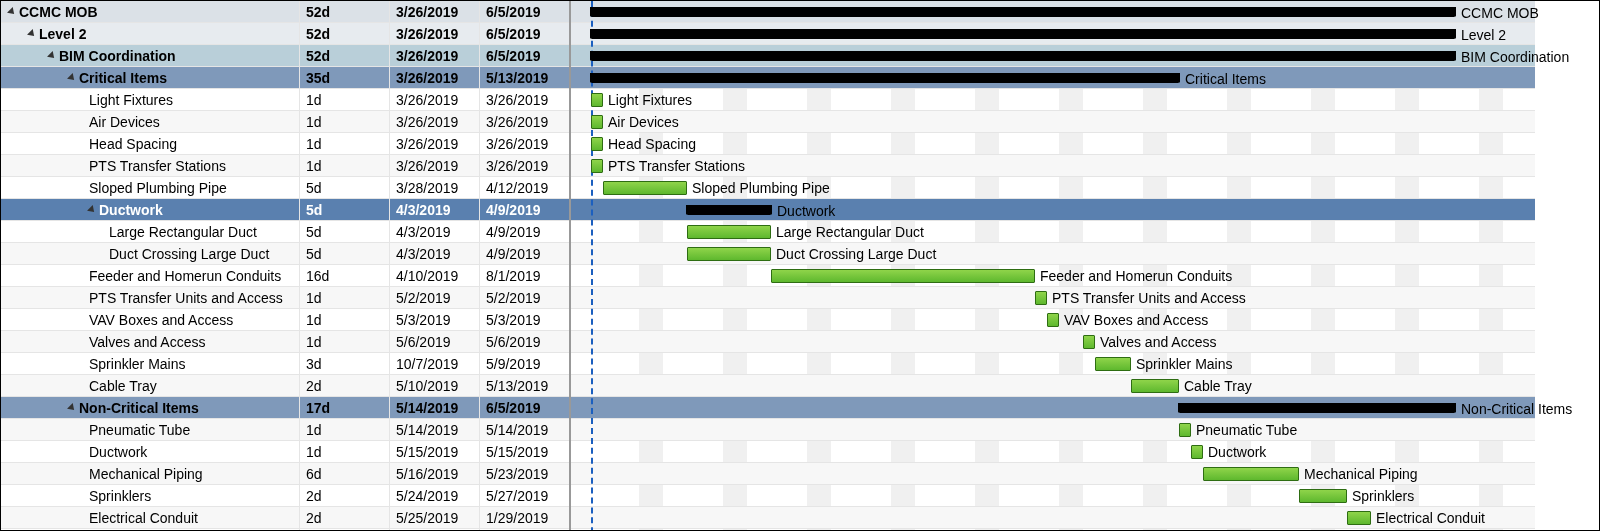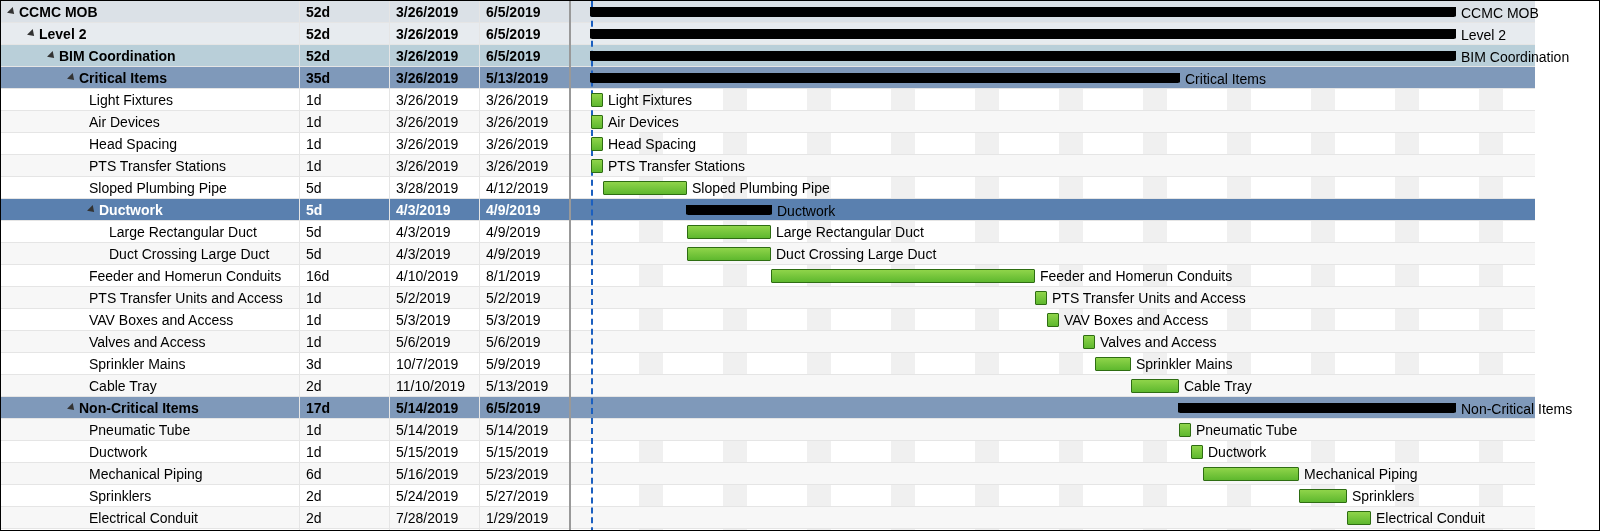--- a/index.html
+++ b/index.html
@@ -185,21 +185,21 @@
         </div>
         <div class="c-dur">3d</div>
         <div class="c-start">10/7/2019</div>
         <div class="c-end">5/9/2019</div>
       </div>
       <div class="row lvl-task">
         <div class="c-name" style="padding-left: 88px;">
           <span>Cable Tray</span>
         </div>
         <div class="c-dur">2d</div>
-        <div class="c-start">11/10/2019</div>
+        <div class="c-start">5/10/2019</div>
         <div class="c-end">5/13/2019</div>
       </div>
       <div class="row lvl-3">
         <div class="c-name" style="padding-left: 68px;">
           <span class="expander"></span>
           <span>Non-Critical Items</span>
         </div>
         <div class="c-dur">17d</div>
         <div class="c-start">5/14/2019</div>
         <div class="c-end">6/5/2019</div>
@@ -234,21 +234,21 @@
         </div>
         <div class="c-dur">2d</div>
         <div class="c-start">5/24/2019</div>
         <div class="c-end">5/27/2019</div>
       </div>
       <div class="row lvl-task">
         <div class="c-name" style="padding-left: 88px;">
           <span>Electrical Conduit</span>
         </div>
         <div class="c-dur">2d</div>
-        <div class="c-start">7/28/2019</div>
+        <div class="c-start">5/25/2019</div>
         <div class="c-end">1/29/2019</div>
       </div>
       <div class="row lvl-task">
         <div class="c-name" style="padding-left: 88px;">
           <span>Med Gas and Domestic Water</span>
         </div>
         <div class="c-dur">3d</div>
         <div class="c-start">5/30/2019</div>
         <div class="c-end">6/3/2019</div>
       </div>

